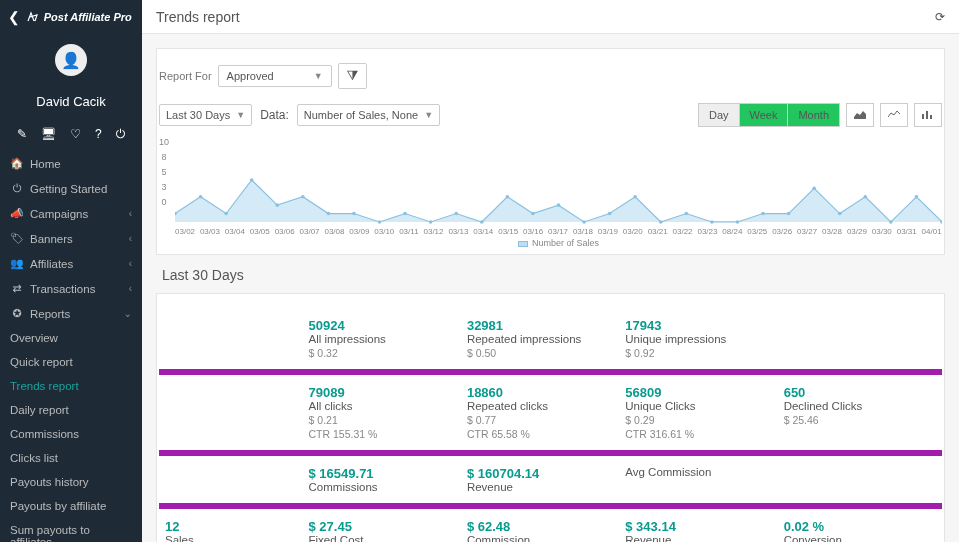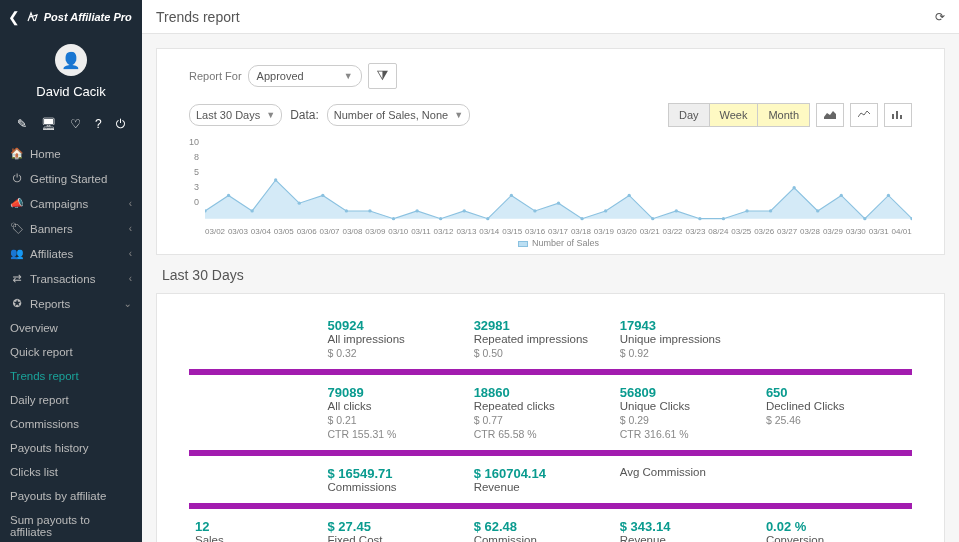--- a/index.html
+++ b/index.html
@@ -5,52 +5,52 @@
 *{box-sizing:border-box;margin:0;padding:0}
 body{font-family:-apple-system,BlinkMacSystemFont,"Segoe UI",Arial,sans-serif;font-size:12px;color:#555;background:#fff;width:959px;height:542px;overflow:hidden}
 .app{display:flex;height:100%}
 .sidebar{width:142px;background:#1e2a36;color:#bbb;display:flex;flex-direction:column;flex-shrink:0}
 .sb-top{height:34px;display:flex;align-items:center;padding:0 8px;background:#1e2a36}
 .sb-top .back{color:#fff;font-size:14px;margin-right:6px}
 .sb-top .logo{display:flex;align-items:center;color:#fff;font-weight:bold;font-style:italic;font-size:11px}
 .sb-top .logo svg{margin-right:4px}
 .profile{display:flex;flex-direction:column;align-items:center;padding:10px 0 6px}
 .avatar{width:32px;height:32px;border-radius:50%;background:#eee;display:flex;align-items:center;justify-content:center;color:#7a8a99;font-size:16px}
-.username{color:#fff;font-size:13px;margin-top:8px}
+.username{color:#fff;font-size:13px;margin-top:18px}
 .toolbar{display:flex;justify-content:center;gap:14px;padding:12px 0 10px;color:#fff;font-size:12px}
 .toolbar span{cursor:pointer}
 .nav{flex:1;overflow:auto;font-size:12px}
 .nav ul{list-style:none}
 .nav > ul > li{padding:6px 10px;display:flex;align-items:center;justify-content:space-between;color:#bbb;cursor:pointer;font-size:11.5px}
 .nav .ic{width:14px;display:inline-block;text-align:center;margin-right:6px;font-size:11px}
 .nav .lbl{flex:1}
 .nav .chev{font-size:10px;color:#888}
 .subnav{background:#1e2a36}
 .subnav li{padding:5px 10px 5px 28px;font-size:11px;color:#bbb;cursor:pointer}
 .subnav li.active{color:#1aa39a}
 .main{flex:1;display:flex;flex-direction:column;background:#f6f6f6;min-width:0}
 .header{height:34px;background:#fff;border-bottom:1px solid #e4e4e4;display:flex;align-items:center;padding:0 14px;justify-content:space-between}
 .header h1{font-size:14px;font-weight:400;color:#555}
 .content{flex:1;overflow:auto;padding:14px}
-.panel{background:#fff;border:1px solid #e4e4e4;padding:14px 32px 6px;margin-bottom:12px}
+.panel{background:#fff;border:1px solid #e4e4e4;padding:14px 2px 6px;margin-bottom:12px}
 .rowtop{display:flex;align-items:center;gap:6px;margin-bottom:14px}
 .rowtop .txt{font-size:11px;color:#777}
-.sel{border:1px solid #ccc;padding:4px 8px;font-size:11px;background:#fff;cursor:pointer;display:flex;align-items:center;border-radius:10px}
+.sel{border:1px solid #ccc;padding:4px 8px;font-size:11px;background:#fff;cursor:pointer;display:flex;align-items:center;border-radius:2px}
 .sel .car{margin-left:40px;font-size:9px;color:#888}
 .btn-icon{border:1px solid #ccc;padding:4px 8px;background:#fff;cursor:pointer;border-radius:2px;color:#555}
 .row2{display:flex;align-items:center;justify-content:space-between;margin-bottom:8px}
 .row2 .left{display:flex;align-items:center;gap:8px}
 .seg{display:flex}
-.seg .s{border:1px solid #ccc;padding:5px 10px;font-size:11px;background:#fef9c3;cursor:pointer}
+.seg .s{border:1px solid #ccc;padding:5px 10px;font-size:11px;background:#22c55e;cursor:pointer}
 .seg .s + .s{border-left:none}
 .seg .s.act{background:#eee}
 .ctgrp{display:flex;gap:6px;margin-left:6px}
 .ctgrp .c{border:1px solid #ccc;padding:5px 7px;background:#fff;cursor:pointer;font-size:11px;color:#555}
 .chartwrap{display:flex}
-.yax{display:flex;flex-direction:column;justify-content:space-between;align-items:flex-end;font-size:9px;color:#888;padding-right:6px;height:70px;margin-top:2px}
+.yax{display:flex;flex-direction:column;justify-content:space-between;align-items:center;font-size:9px;color:#888;padding-right:6px;height:70px;margin-top:2px}
 .chart{flex:1}
 .chart svg{width:100%;height:90px;display:block}
 .xax{display:flex;justify-content:space-between;font-size:8px;color:#888;padding:2px 0 0}
 .legend{text-align:center;font-size:9px;color:#888;margin-top:2px}
 .legend .swatch{display:inline-block;width:10px;height:6px;background:#bcdff3;border:1px solid #8ac1e0;vertical-align:middle;margin-right:4px}
 .section-title{font-size:14px;color:#555;margin:6px 0 10px;padding:0 6px}
 .metrics .mrow{display:flex;border-top:6px solid #a21caf}
 .metrics .mrow:first-child{border-top:none}
 .metrics .cell{flex:1;padding:10px 10px 10px 0}
 .metrics .cell.first{flex:0.9;padding-left:6px}
@@ -134,22 +134,22 @@
             </span>
             <span class="chev">⌄</span>
           </li>
         </ul>
       <ul class="subnav" id="subnav">
           <li>Overview</li>
           <li>Quick report</li>
           <li class="active">Trends report</li>
           <li>Daily report</li>
           <li>Commissions</li>
+          <li>Clicks list</li>
           <li>Payouts history</li>
-          <li>Clicks list</li>
           <li>Payouts by affiliate</li>
           <li>Sum payouts to affiliates</li>
         </ul>
     </nav>
   </aside>
 
   <main class="main">
     <div class="header">
       <h1>Trends report</h1>
       <span>⟳</span>

